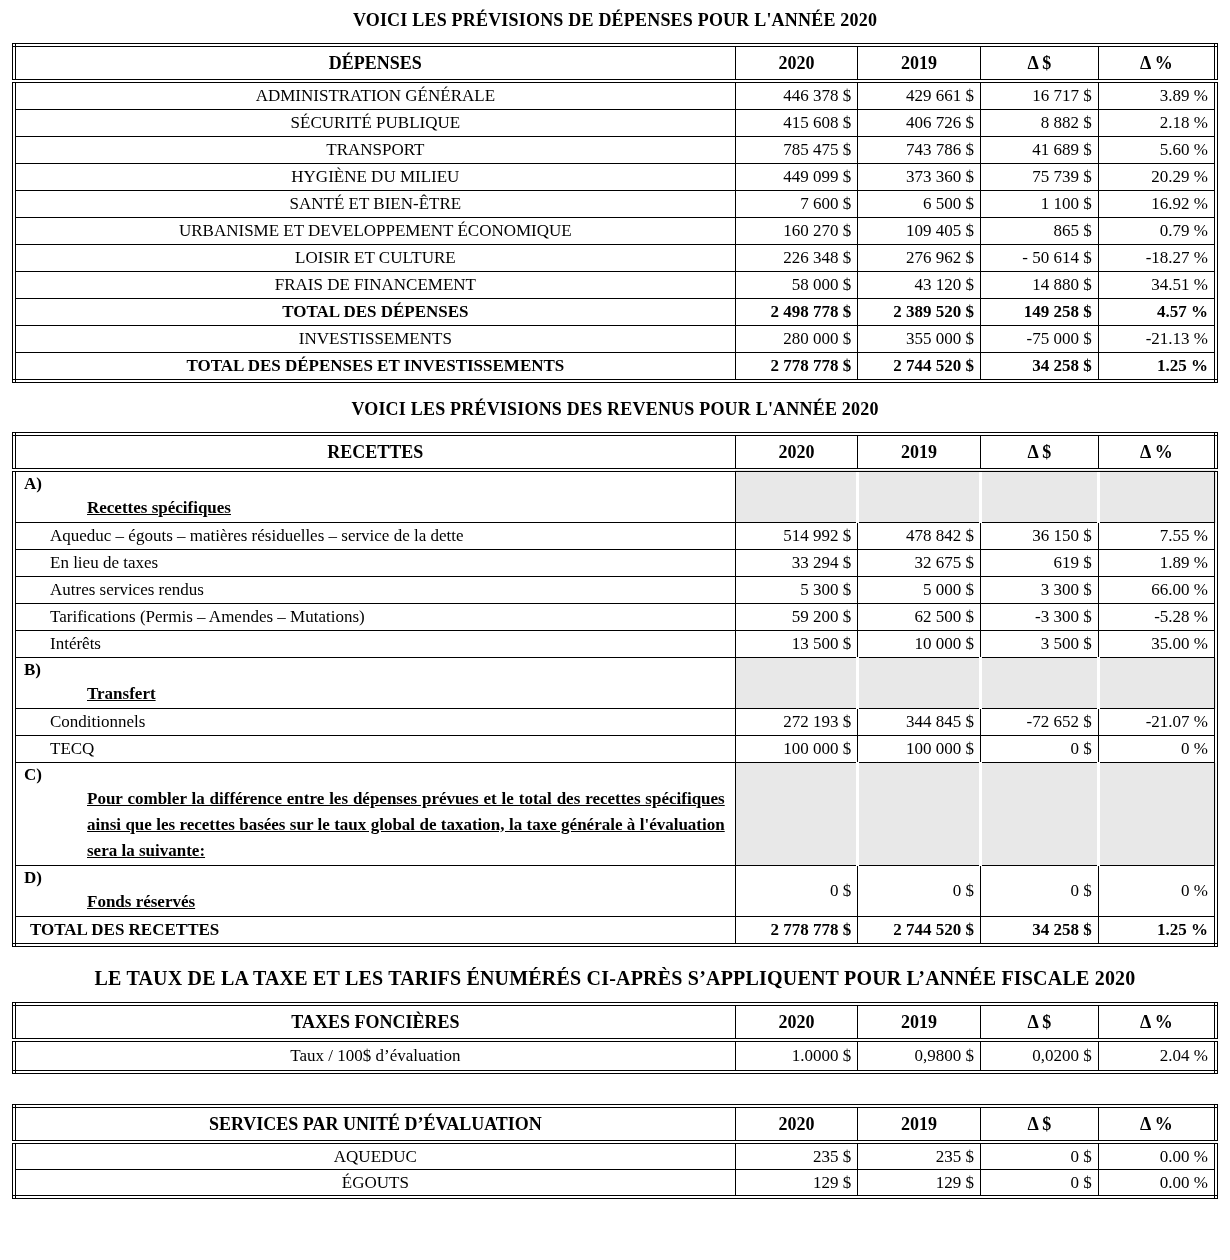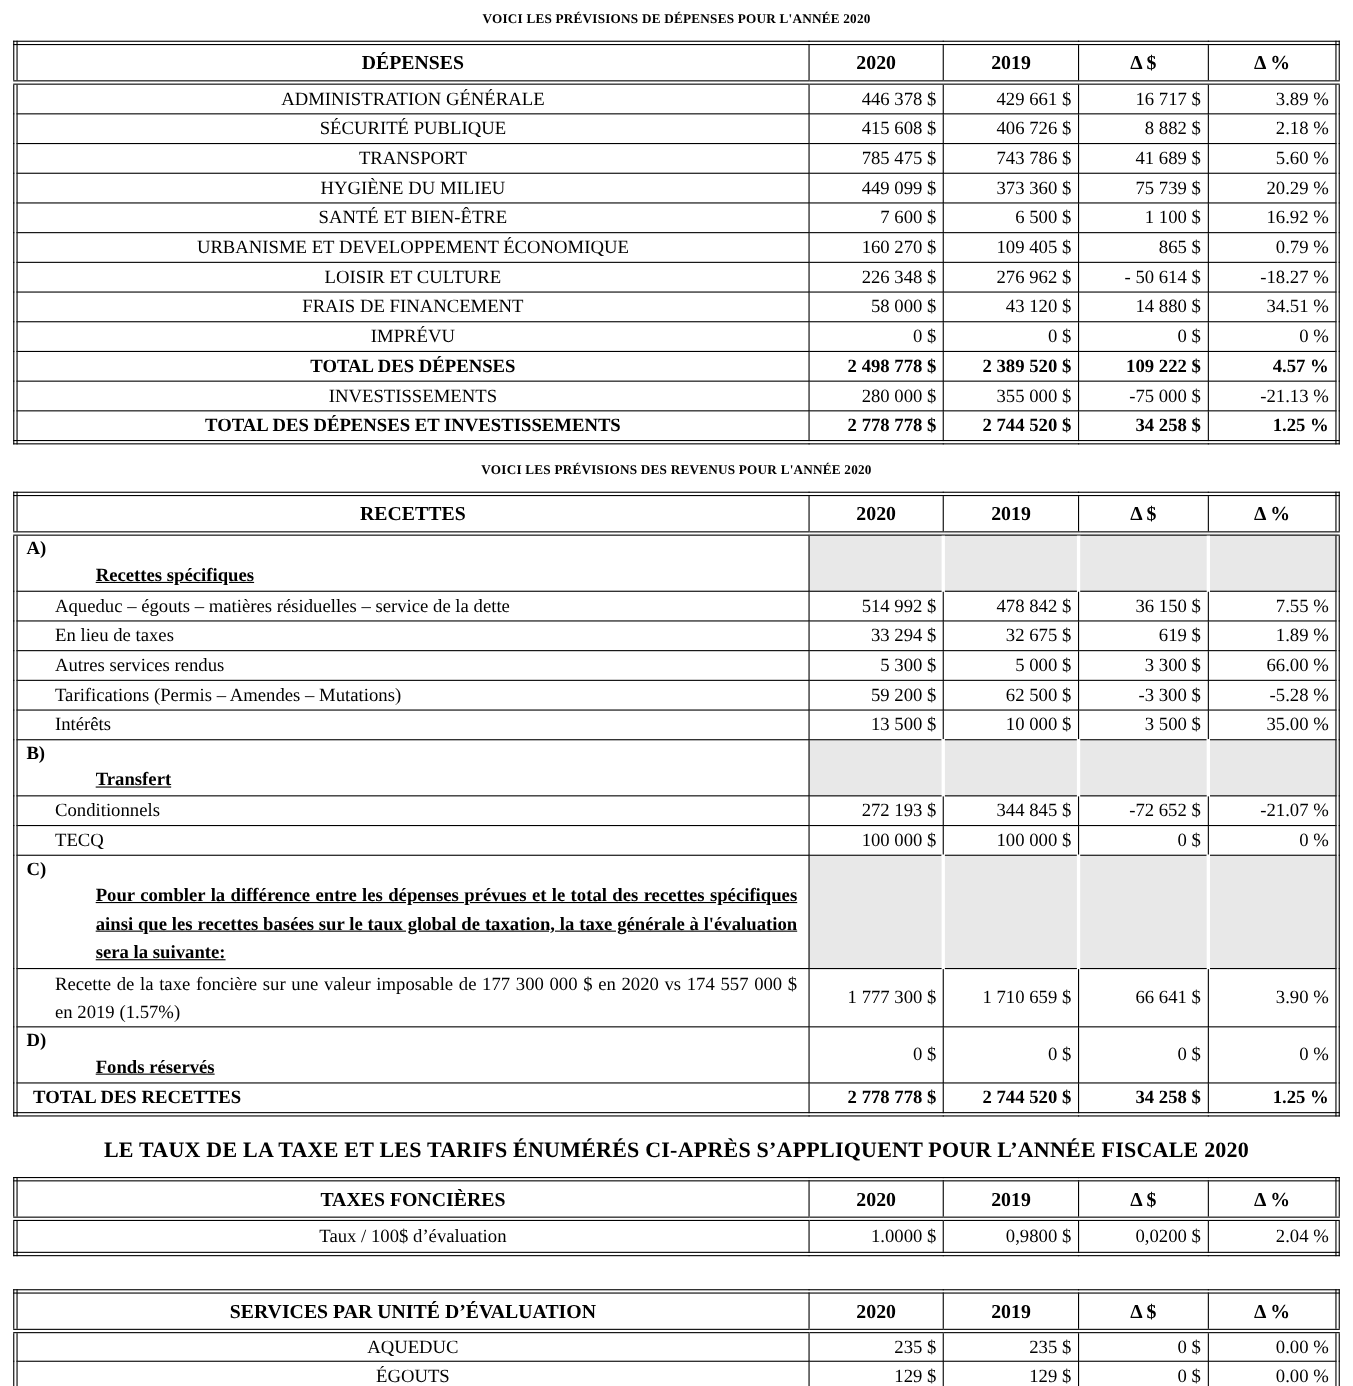--- a/index.html
+++ b/index.html
@@ -6,21 +6,21 @@
   body{
     width:1230px;
     font-family:"Liberation Serif","DejaVu Serif",serif;
     -webkit-font-smoothing:antialiased;
   }
   .page{padding:6px 12px 18px 12px;}
 
   .doc-title{
     text-align:center;
     font-weight:bold;
-    font-size:12px;
+    font-size:18px;
     margin:4px 0 12px 0;
     letter-spacing:0.2px;
   }
   .doc-title.big{font-size:20px;margin:20px 0 12px 0;}
 
   table.budget{
     width:100%;
     border-collapse:collapse;
     table-layout:fixed;
     border:4px double #000;
@@ -154,31 +154,24 @@
           <td class="num">-18.27 %</td>
         </tr>
         <tr>
           <td class="ctr">FRAIS DE FINANCEMENT</td>
           <td class="num">58 000 $</td>
           <td class="num">43 120 $</td>
           <td class="num">14 880 $</td>
           <td class="num">34.51 %</td>
         </tr>
         <tr>
-          <td class="ctr">IMPRÉVU</td>
-          <td class="num">0 $</td>
-          <td class="num">0 $</td>
-          <td class="num">0 $</td>
-          <td class="num">0 %</td>
-        </tr>
-        <tr>
           <td class="ctr bold">TOTAL DES DÉPENSES</td>
           <td class="num bold">2 498 778 $</td>
           <td class="num bold">2 389 520 $</td>
-          <td class="num bold">109 222 $</td>
+          <td class="num bold">149 258 $</td>
           <td class="num bold">4.57 %</td>
         </tr>
         <tr>
           <td class="ctr">INVESTISSEMENTS</td>
           <td class="num">280 000 $</td>
           <td class="num">355 000 $</td>
           <td class="num">-75 000 $</td>
           <td class="num">-21.13 %</td>
         </tr>
         <tr>
@@ -274,27 +267,20 @@
           <td class="num">0 $</td>
           <td class="num">0 %</td>
         </tr>
         <tr class="section">
           <td class="lbl-section"><span class="letter">C)</span><span class="sectxt just">Pour combler la différence entre les dépenses prévues et le total des recettes spécifiques ainsi que les recettes basées sur le taux global de taxation, la taxe générale à l'évaluation sera la suivante:</span></td>
           <td class="gray gfirst"></td>
           <td class="gray"></td>
           <td class="gray"></td>
           <td class="gray"></td>
         </tr>
-        <tr>
-          <td class="item just">Recette de la taxe foncière sur une valeur imposable de 177 300 000 $ en 2020 vs 174 557 000 $ en 2019 (1.57%)</td>
-          <td class="num">1 777 300 $</td>
-          <td class="num">1 710 659 $</td>
-          <td class="num">66 641 $</td>
-          <td class="num">3.90 %</td>
-        </tr>
         <tr class="section">
           <td class="lbl-section"><span class="letter">D)</span><span class="sectxt">Fonds réservés</span></td>
           <td class="num">0 $</td>
           <td class="num">0 $</td>
           <td class="num">0 $</td>
           <td class="num">0 %</td>
         </tr>
         <tr>
           <td class="tleft"><span class="lbltext">TOTAL DES RECETTES</span></td>
           <td class="num bold">2 778 778 $</td>

